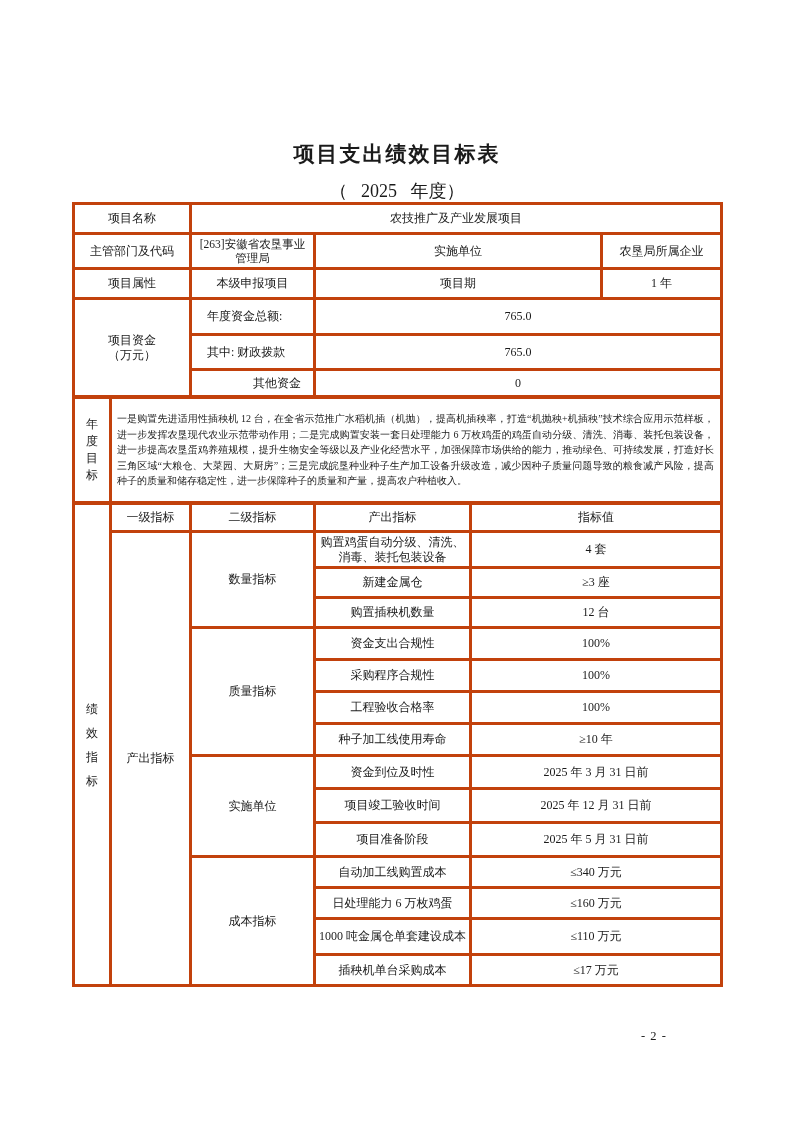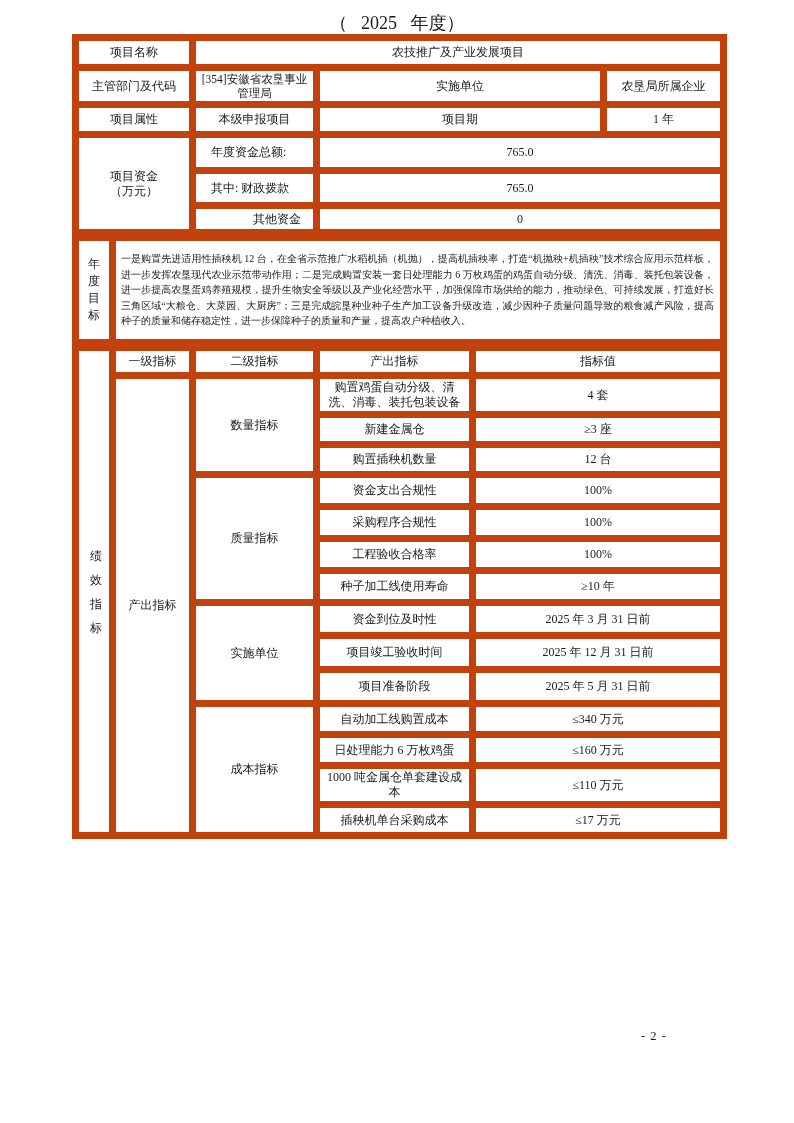--- a/index.html
+++ b/index.html
@@ -28,21 +28,21 @@
     word-spacing:9px;
   }
   table{
     border-collapse:collapse;
     table-layout:fixed;
     margin-left:72px;
     width:648px;
     border:2px solid #1f1f1f;
   }
   td{
-    border:7px solid #c2410c;
+    border:3px solid #c2410c;
     font-size:12px;
     text-align:center;
     vertical-align:middle;
     padding:1px 3px;
     line-height:15px;
     word-break:break-all;
   }
   .tblA{margin-top:4px;}
   .tblB,.tblC{margin-top:-2px;}
   .cell-left{text-align:left;padding-left:15px;}
@@ -67,37 +67,38 @@
     top:1029px;
     font-size:12.5px;
     letter-spacing:1px;
   }
 </style>
 </head>
 <body>
 
 <div class="page">
 
+  <h1 class="doc-title">项目支出绩效目标表</h1>
   <div class="doc-subtitle">（ 2025 年度）</div>
 
   <table class="tblA">
     <colgroup>
         <col style="width:117px">
         <col style="width:124px">
         <col style="width:287px">
         <col style="width:120px">
       </colgroup>
     <tbody>
         <tr style="height:30px">
       <td>项目名称</td>
       <td colspan="3">农技推广及产业发展项目</td>
     </tr>
     <tr style="height:35px">
       <td>主管部门及代码</td>
-      <td class="dept-code">[354]安徽省农垦事业管理局</td>
+      <td class="dept-code">[263]安徽省农垦事业管理局</td>
       <td>实施单位</td>
       <td>农垦局所属企业</td>
     </tr>
     <tr style="height:30px">
       <td>项目属性</td>
       <td>本级申报项目</td>
       <td>项目期</td>
       <td>1 年</td>
     </tr>
     <tr style="height:36px">

